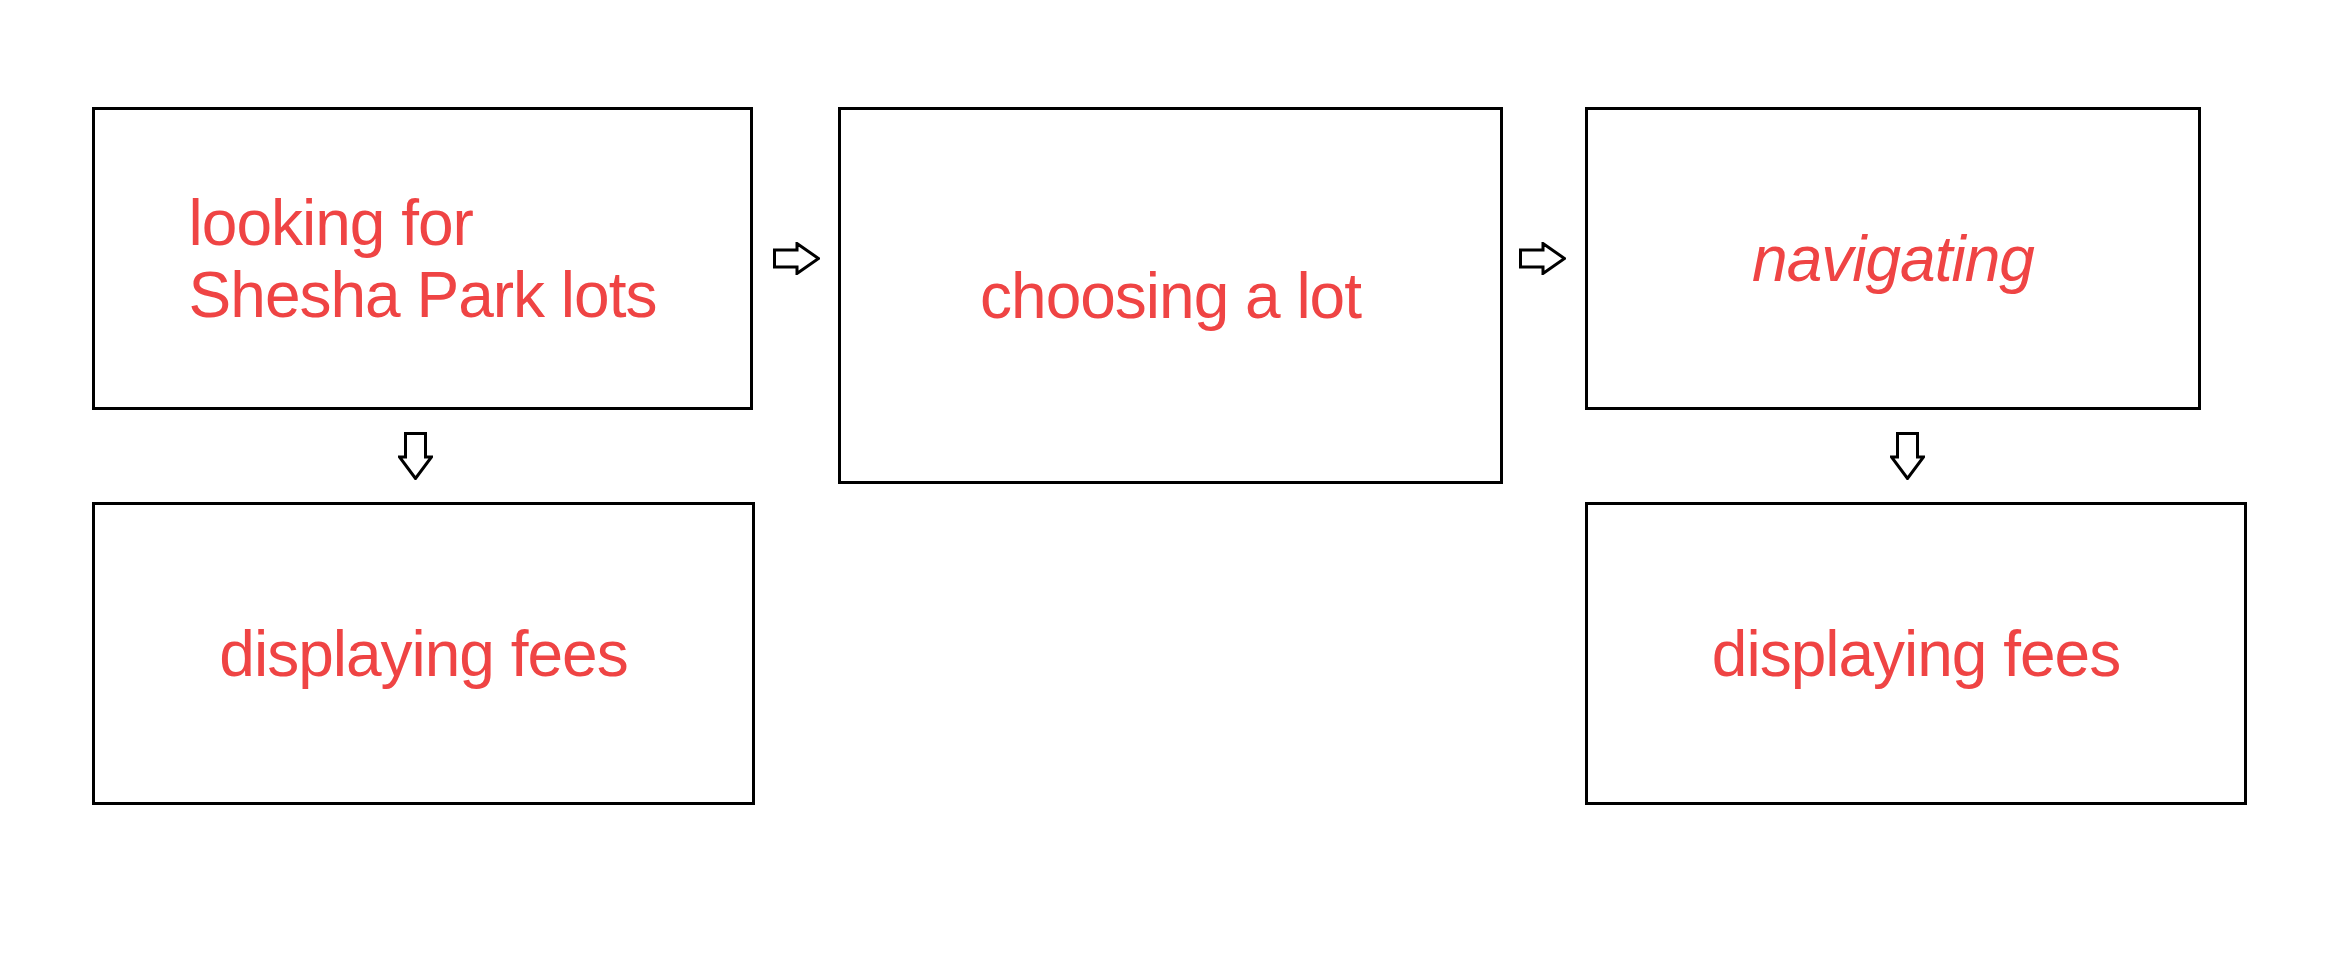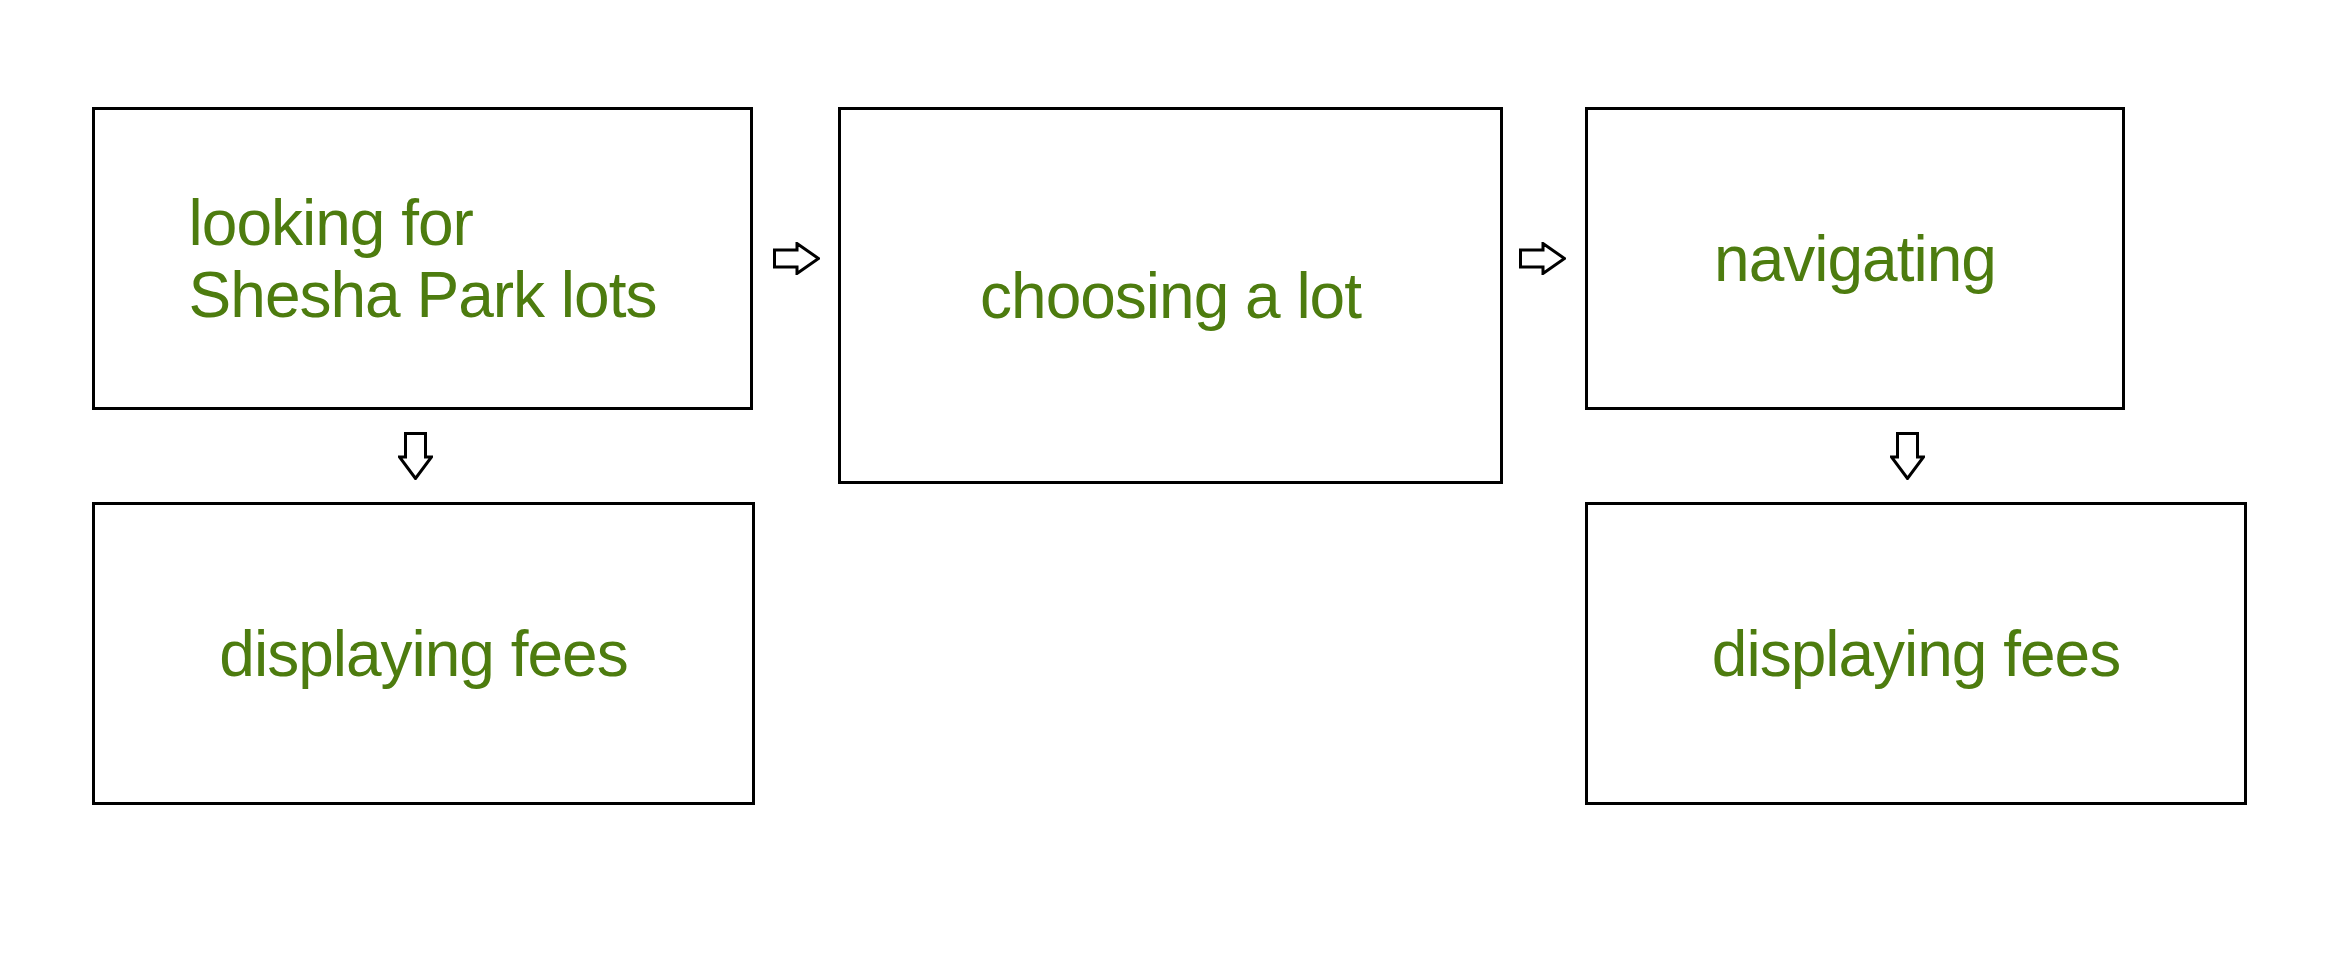--- a/index.html
+++ b/index.html
@@ -22,34 +22,34 @@
     border: 3px solid #000000;
     background: #ffffff;
     display: flex;
     align-items: center;
     justify-content: center;
   }
   .node-label {
     font-size: 64px;
     line-height: 72px;
     letter-spacing: -1px;
-    color: #4d7c0f;
+    color: #ef4444;
     white-space: pre-line;
     text-align: center;
   }
   .node-label.left-lines {
     text-align: left;
   }
   .arrow {
     position: absolute;
   }
   
   #node-a { left: 92px;   top: 107px; width: 661px; height: 303px; }
   #node-b { left: 838px;  top: 107px; width: 665px; height: 377px; }
-  #node-c { left: 1585px; top: 107px; width: 540px; height: 303px; }
+  #node-c { left: 1585px; top: 107px; width: 616px; height: 303px; font-style: italic; }
   #node-d { left: 92px;   top: 502px; width: 663px; height: 303px; }
   #node-e { left: 1585px; top: 502px; width: 662px; height: 303px; }
   #arrow-1 { left: 773px;  top: 242px; }
   #arrow-2 { left: 1519px; top: 242px; }
   #arrow-3 { left: 398px;  top: 432px; }
   #arrow-4 { left: 1890px; top: 432px; }
 </style>
 </head>
 <body>
 

